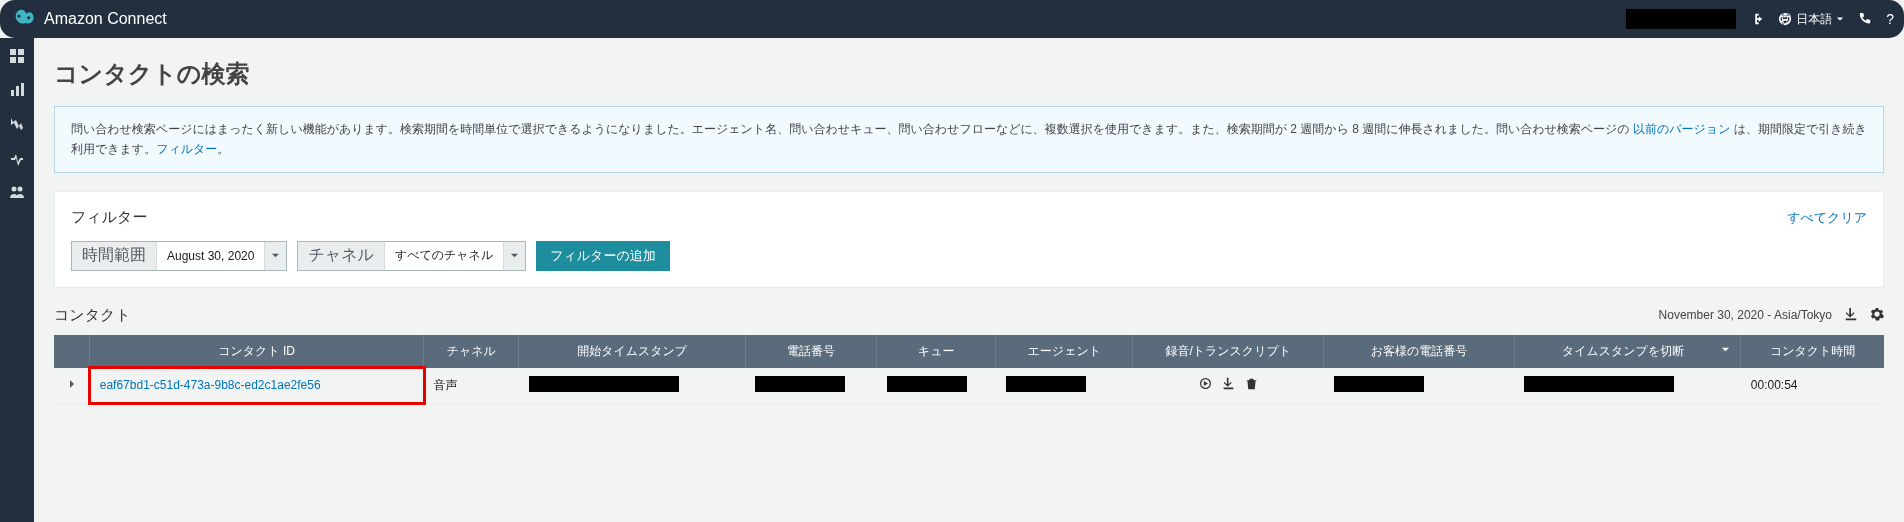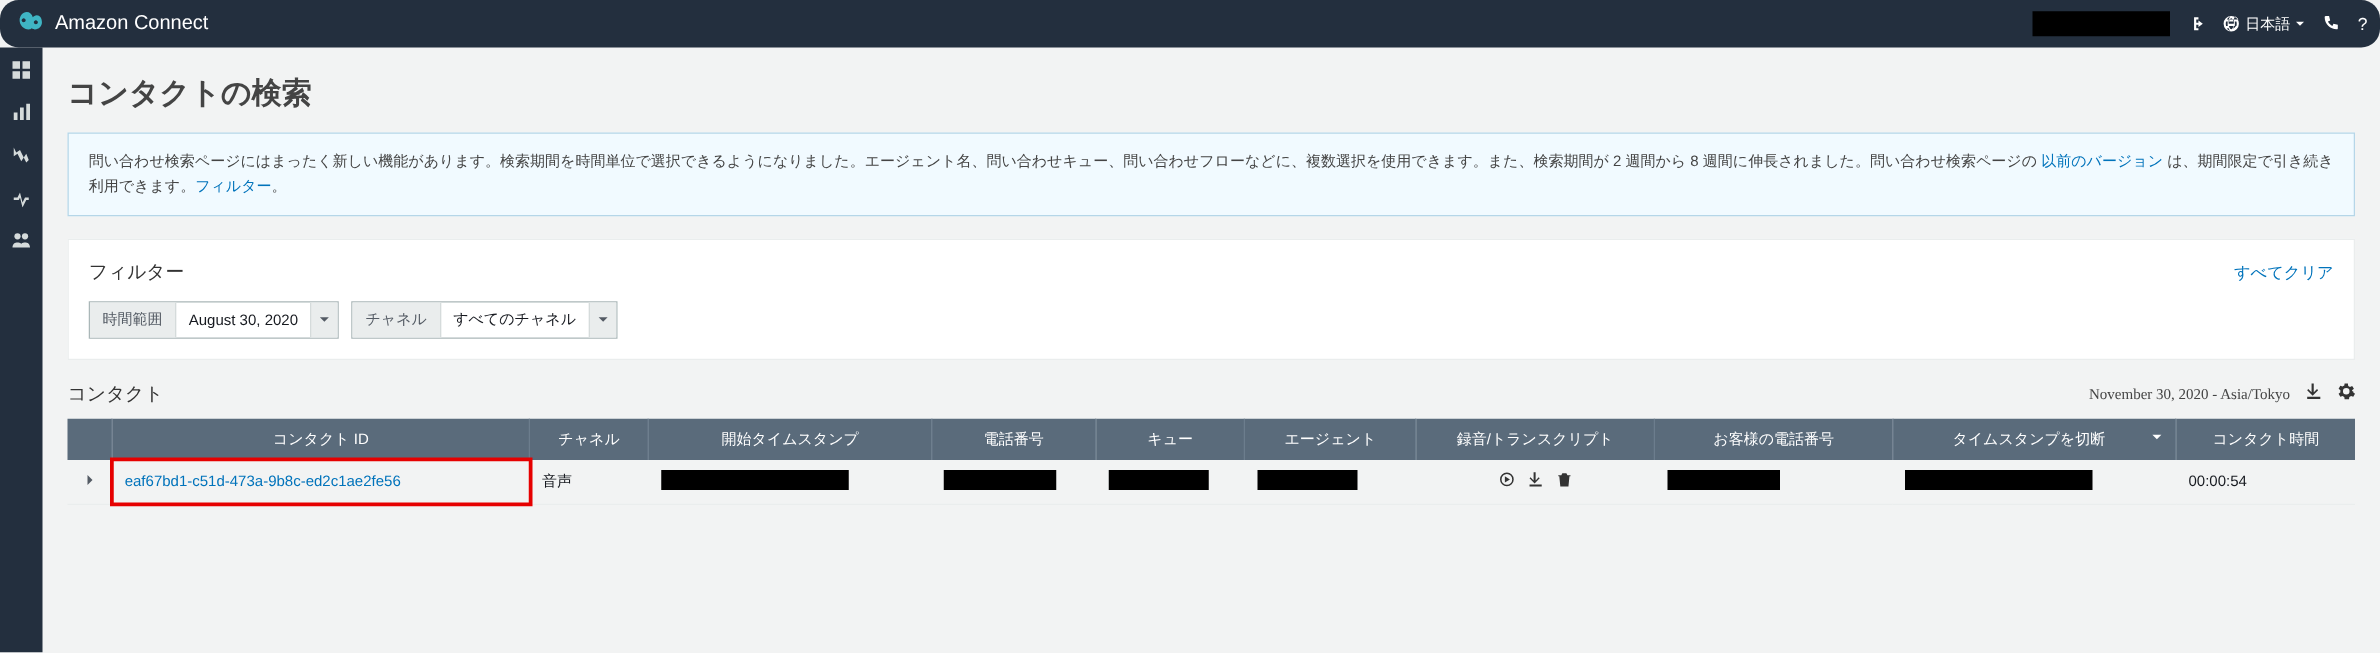--- a/index.html
+++ b/index.html
@@ -23,27 +23,27 @@
 
 .info-banner { background: #f1faff; border: 1px solid #b5d6e8; padding: 12px 16px; font-size: 12px; color: #444; line-height: 1.7; margin-bottom: 18px; }
 .info-banner a { color: #0073bb; text-decoration: none; }
 
 .panel { background: #fff; border: 1px solid #eaeded; padding: 16px; margin-bottom: 18px; }
 .panel-head { display: flex; align-items: flex-end; margin-bottom: 14px; }
 .panel-title { font-size: 15px; font-weight: 400; color: #333; }
 .clear-link { margin-left: auto; color: #0073bb; font-size: 13px; cursor: pointer; }
 .filters { display: flex; gap: 10px; align-items: center; }
 .filter-pill { display: flex; align-items: stretch; border: 1px solid #aab7b8; background: #fff; height: 30px; }
-.filter-pill .lbl { background: #eaeded; padding: 0 10px; display: flex; align-items: center; font-size: 12px; color: #545b64; border-right: 1px solid #d5dbdb; }
+.filter-pill .lbl { background: #eaeded; padding: 0 10px; display: flex; align-items: center; font-size: 16px; color: #545b64; border-right: 1px solid #d5dbdb; }
 .filter-pill .val { padding: 0 10px; display: flex; align-items: center; font-size: 12px; }
 .filter-pill .chev { width: 22px; display: flex; align-items: center; justify-content: center; border-left: 1px solid #d5dbdb; background: #eaeded; }
 .filter-pill .chev svg { width: 9px; height: 9px; fill: #545b64; }
 .add-filter-btn { background: #1e8e9e; color: #fff; border: none; height: 30px; padding: 0 14px; font-size: 13px; cursor: pointer; }
 
-.contacts-head { display: flex; margin-bottom: 10px; font-family: Liberation Serif, serif; }
+.contacts-head { display: flex; margin-bottom: 10px; }
 .contacts-title { font-size: 15px; color: #333; }
 .contacts-meta { margin-left: auto; display: flex; align-items: center; gap: 12px; font-size: 12px; color: #444; }
 .meta-icon { cursor: pointer; }
 .meta-icon svg { width: 14px; height: 14px; fill: #333; }
 
 table.grid { width: 100%; border-collapse: collapse; font-size: 12px; }
 table.grid thead th { background: #5a6b7b; color: #fff; text-align: center; padding: 8px 10px; font-weight: 400; border-right: 1px solid #6c7d8d; font-size: 12px; }
 table.grid thead th:last-child { border-right: none; }
 table.grid tbody td { padding: 8px 10px; border-bottom: 1px solid #eaeded; vertical-align: middle; }
 .expand-cell { width: 28px; text-align: center; cursor: pointer; }
@@ -144,20 +144,21 @@
         </div>
         <div class="filter-pill">
           <span class="lbl">チャネル</span>
           <span class="val">すべてのチャネル</span>
           <span class="chev">
               <svg viewBox="0 0 10 10">
                 <path d="M1 3l4 4 4-4z"></path>
               </svg>
             </span>
         </div>
+        <button class="add-filter-btn">フィルターの追加</button>
       </div>
     </div>
 
     <div>
       <div class="contacts-head">
         <div class="contacts-title">コンタクト</div>
         <div class="contacts-meta">
           <span>November 30, 2020 - Asia/Tokyo</span>
           <span class="meta-icon"><svg viewBox="0 0 16 16">
                 <path d="M8 1v8l3-3 1 1-5 5-5-5 1-1 3 3V1h2zM2 13h12v2H2z"></path>

